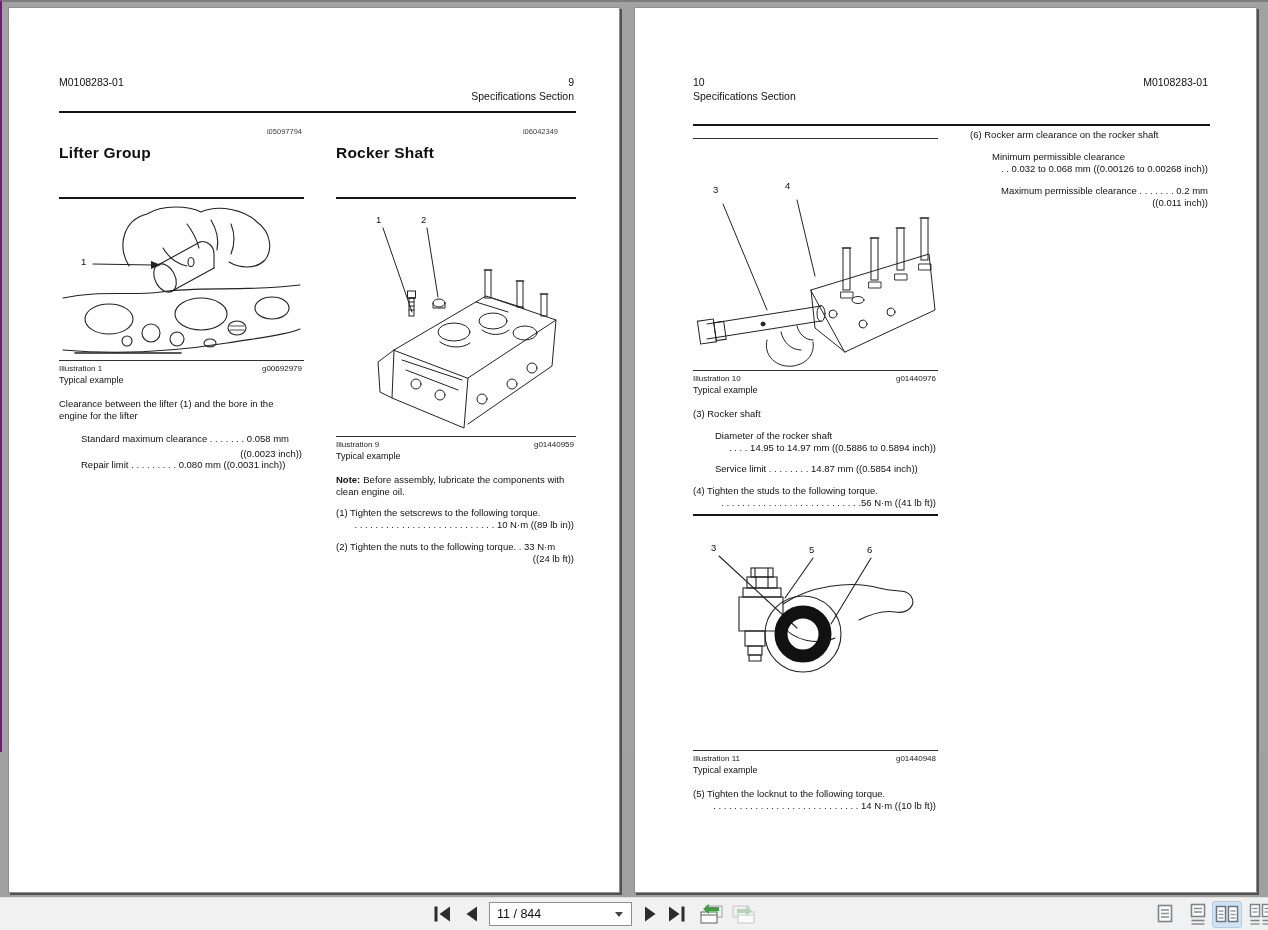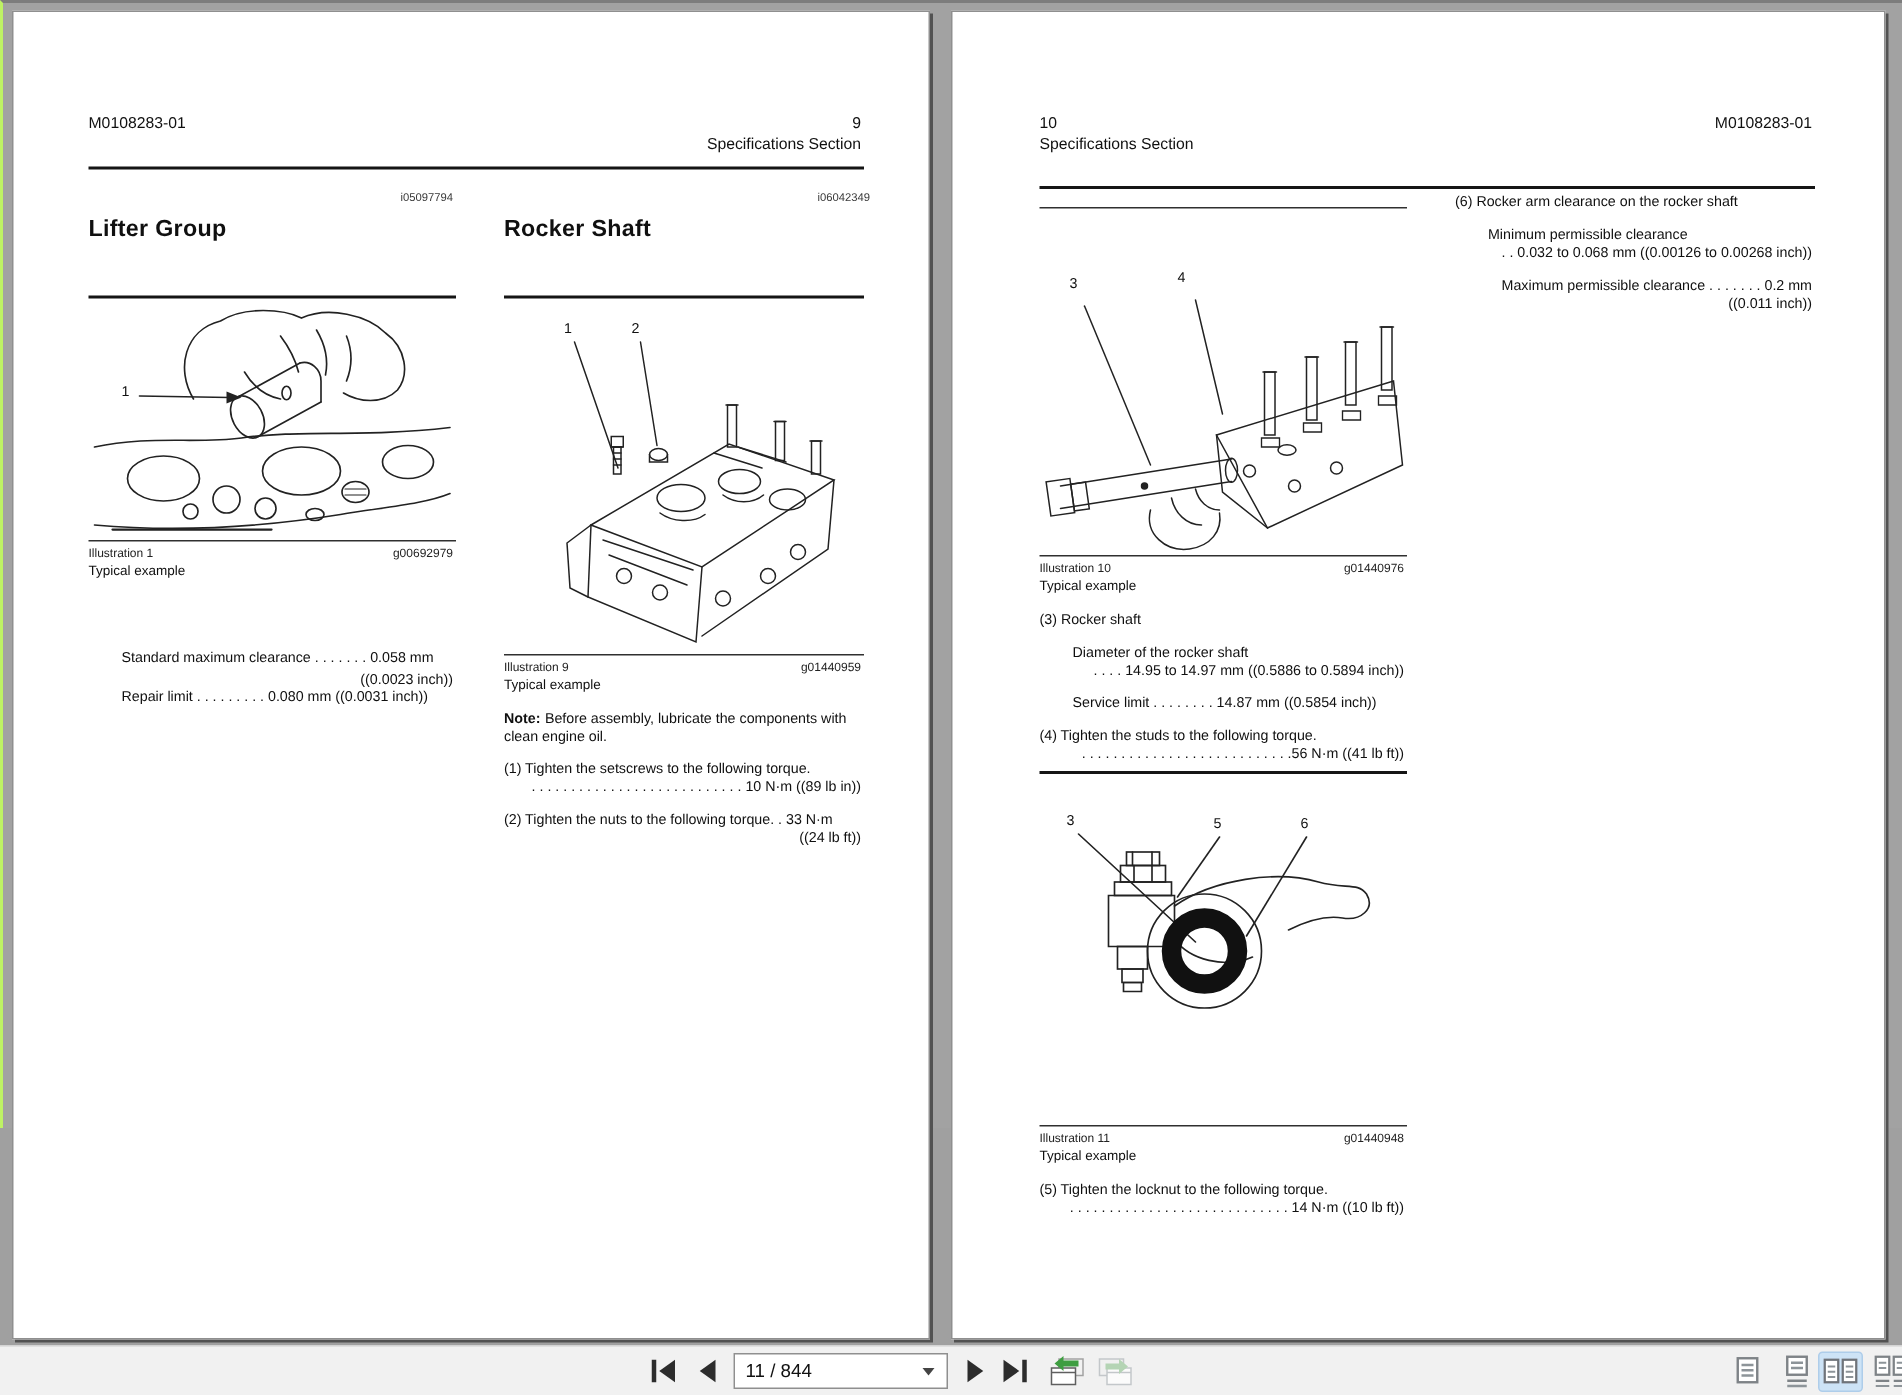--- a/index.html
+++ b/index.html
@@ -3,21 +3,21 @@
 <meta charset="utf-8">
 <style>
   * { box-sizing: border-box; }
   html,body { margin:0; padding:0; }
   body {
     width:1268px; height:930px; position:relative; overflow:hidden;
     background:#a0a0a0; font-family:"Liberation Sans", sans-serif; color:#101010;
   }
   .doc-area {
     position:absolute; left:0; top:0; width:1268px; height:752px;
-    background:#a2a2a2; border-top:2px solid #7d7d7d; border-left:2px solid #bef264;
+    background:#a2a2a2; border-top:2px solid #7d7d7d; border-left:2px solid #701a75;
   }
   .page {
     position:absolute; top:5px; height:886px; background:#ffffff;
     border:1px solid #8f8f8f; box-shadow:2px 2px 0 #525252;
   }
   #page-left  { left:6px;  width:612px; }
   #page-right { left:632px; width:623px; }
 
   .t { position:absolute; white-space:nowrap; }
   .wrap { white-space:normal; }
@@ -99,25 +99,26 @@
         <polygon points="102,63 92,59 92,67" fill="#222"></polygon>
       </svg>
       <div class="callout" style="left:22px; top:54px;">1</div>
     </div>
 
     <div class="rule-light" style="left:50px; top:352px; width:245px;"></div>
     <div class="t fs-cap" style="left:50px; top:356px;">Illustration 1</div>
     <div class="t fs-cap" style="right:317px; top:356px;">g00692979</div>
     <div class="t fs-capname" style="left:50px; top:367px;">Typical example</div>
 
+    <div class="t fs-body wrap" style="left:50px; top:390px; width:245px;">Clearance between the lifter (1) and the bore in the engine for the lifter</div>
     <div class="t fs-body" style="left:72px; top:425px;">Standard maximum clearance . . . . . . . 0.058 mm</div>
     <div class="t fs-body" style="right:317px; top:440px;">((0.0023 inch))</div>
     <div class="t fs-body" style="left:72px; top:451px;">Repair limit  . . . . . . . . .  0.080 mm ((0.0031 inch))</div>
 
-    <div class="t fs-code" style="right:39px; top:119px;">i06042349</div>
+    <div class="t fs-code" style="right:61px; top:119px;">i06042349</div>
     <div class="t fs-title" style="left:327px; top:136px;">Rocker Shaft</div>
     <div class="rule-heavy" style="left:327px; top:189px; width:240px;"></div>
 
     <div class="ill" style="left:327px; top:194px; width:240px; height:233px;">
       <svg width="240" height="233" viewBox="0 0 240 233">
         <g stroke="#222" fill="none" stroke-width="1" stroke-linecap="round">
           <line x1="47" y1="26" x2="76" y2="110"></line>
           <line x1="91" y1="26" x2="102" y2="95"></line>
           <rect x="73" y="96" width="5" height="18"></rect>
           <path d="M72,96 h7 M73,100 h5 M73,104 h5 M73,108 h5"></path>

